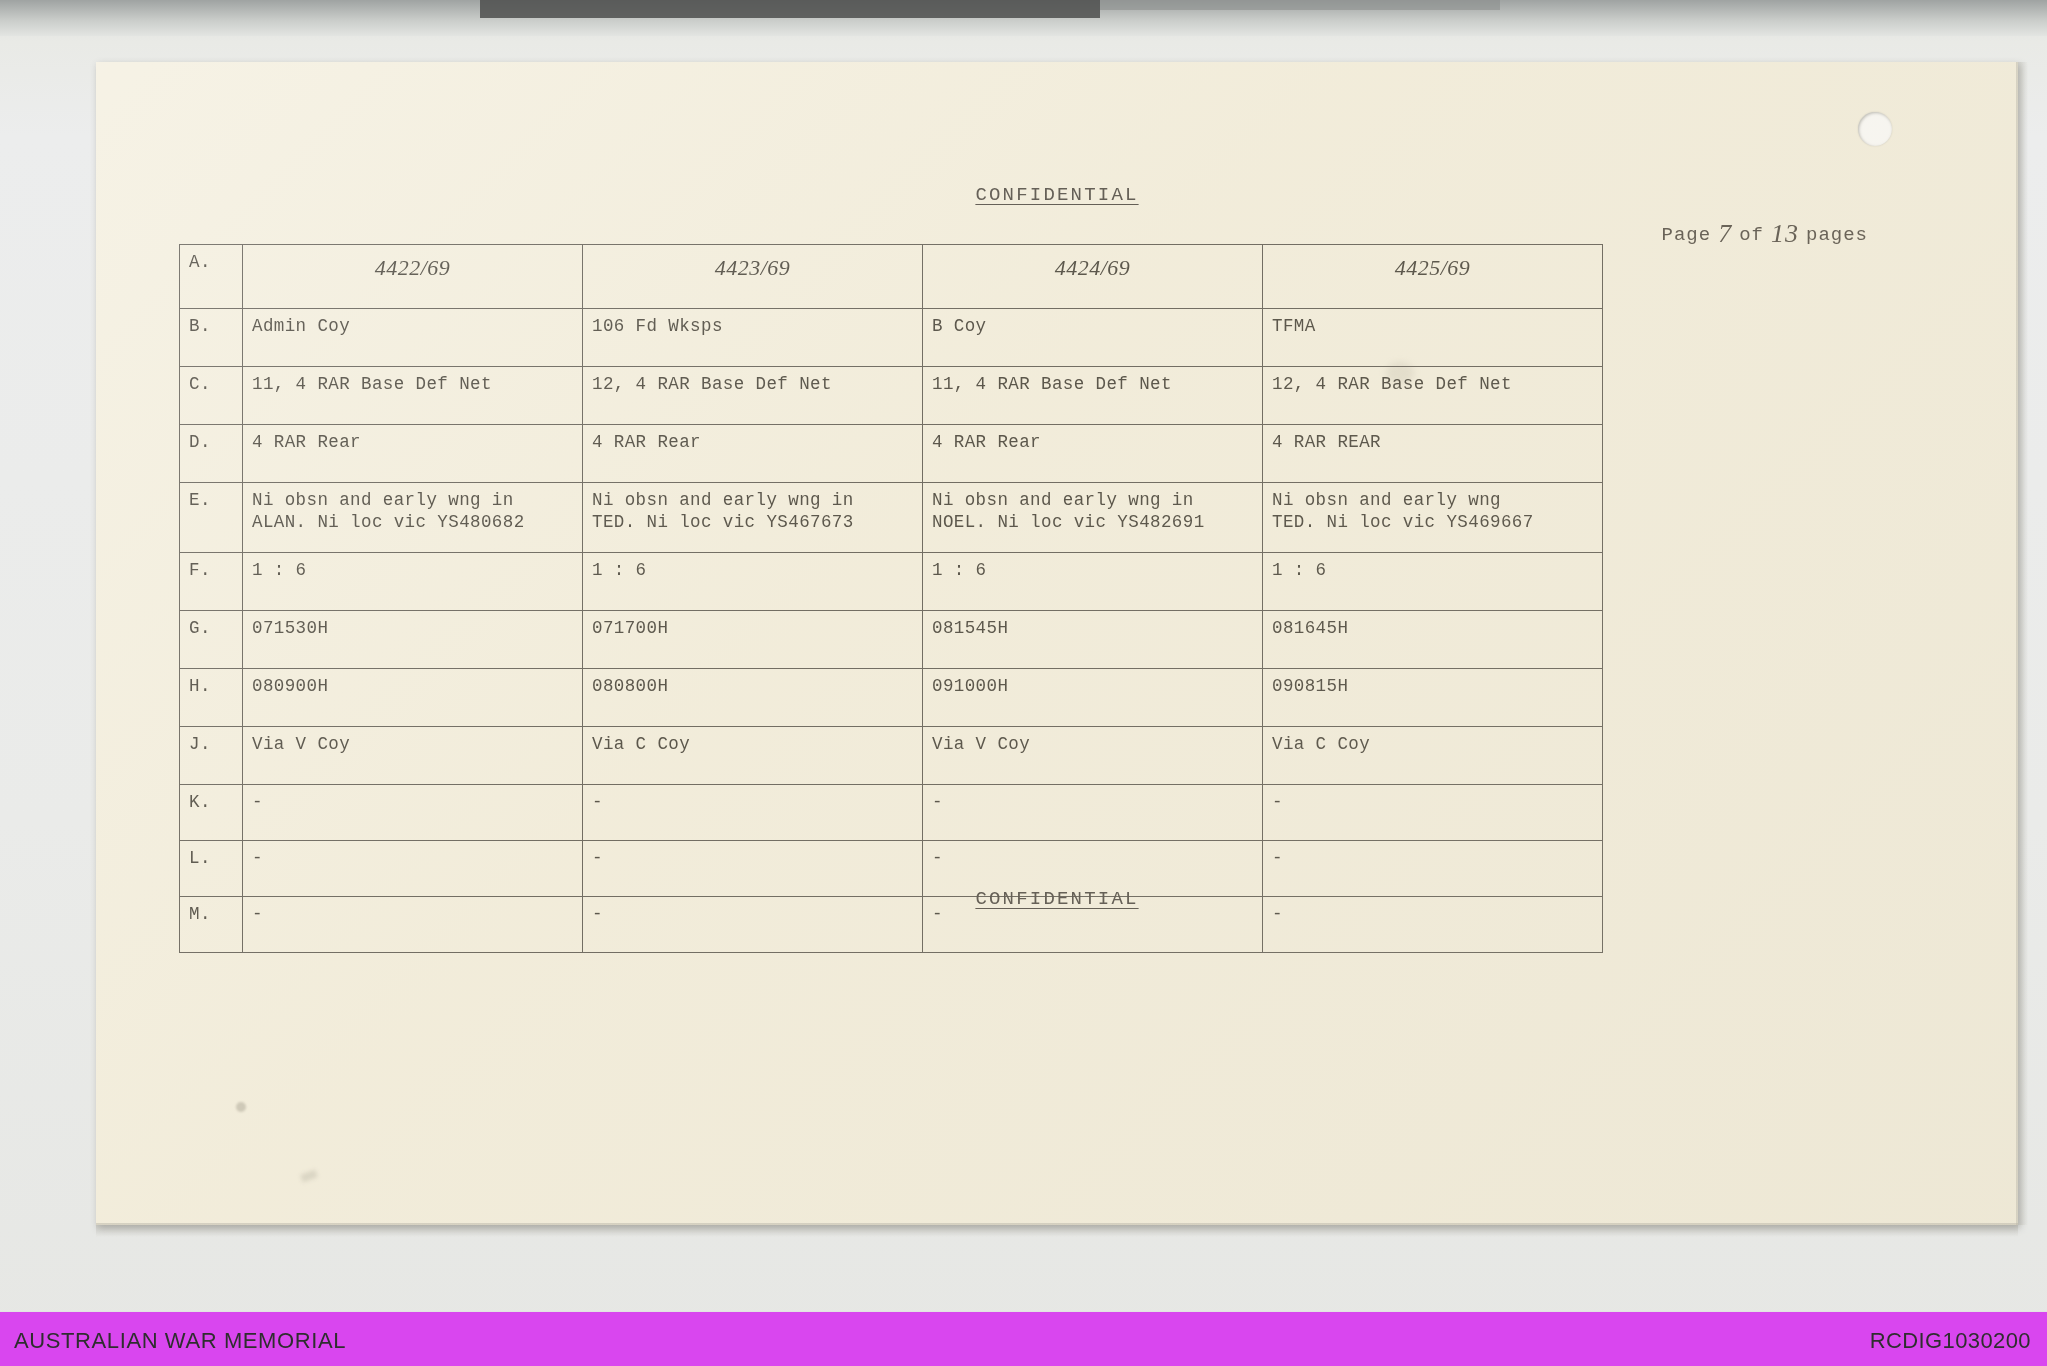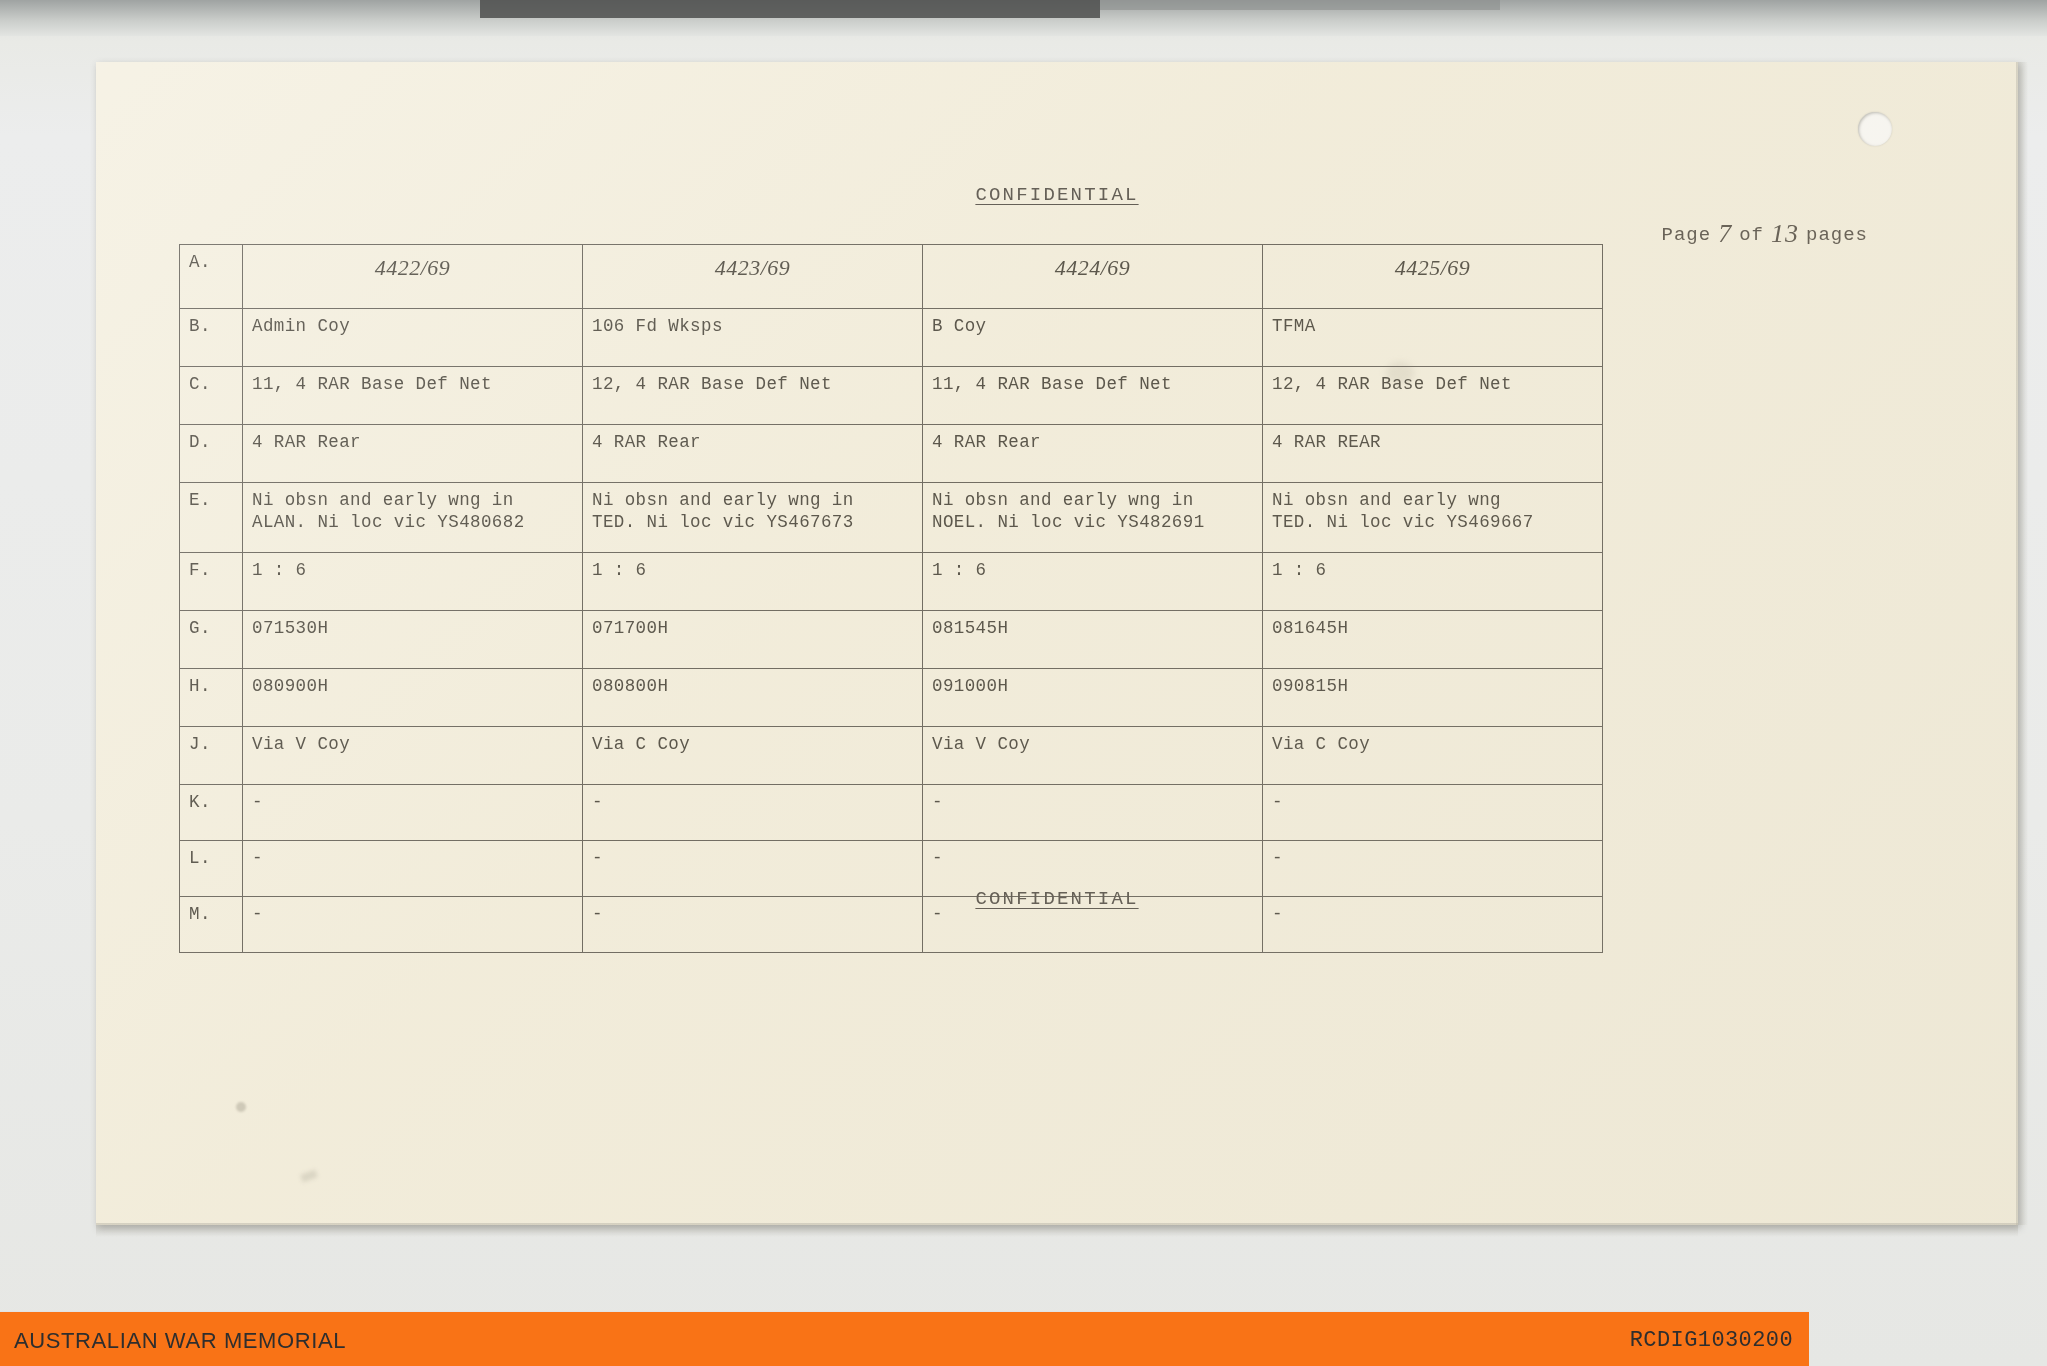--- a/index.html
+++ b/index.html
@@ -186,37 +186,37 @@
     width: 16px; height: 8px;
     background: rgba(150,145,130,.30);
     filter: blur(2px);
     transform: rotate(-20deg);
   }
 
   
   .footer {
     position: absolute;
     left: 0; bottom: 0;
-    width: 1809px;
+    width: 2047px;
     height: 54px;
-    background: #f97316;
+    background: #d946ef;
     border-top: 1px solid #e3e3e3;
   }
   .footer-left {
     position: absolute;
     left: 14px; top: 16px;
     font-family: "Liberation Sans", sans-serif;
     font-size: 22px;
     letter-spacing: .6px;
     color: #2e2e2e;
   }
   .footer-right {
     position: absolute;
     right: 16px; top: 16px;
-    font-family: Liberation Mono, monospace;
+    font-family: Liberation Sans, sans-serif;
     font-size: 22px;
     letter-spacing: .4px;
     color: #2e2e2e;
   }
 </style>
 </head>
 <body>
 
 <div class="scan-bg"></div>
 <div class="scan-shadow-top"></div>

